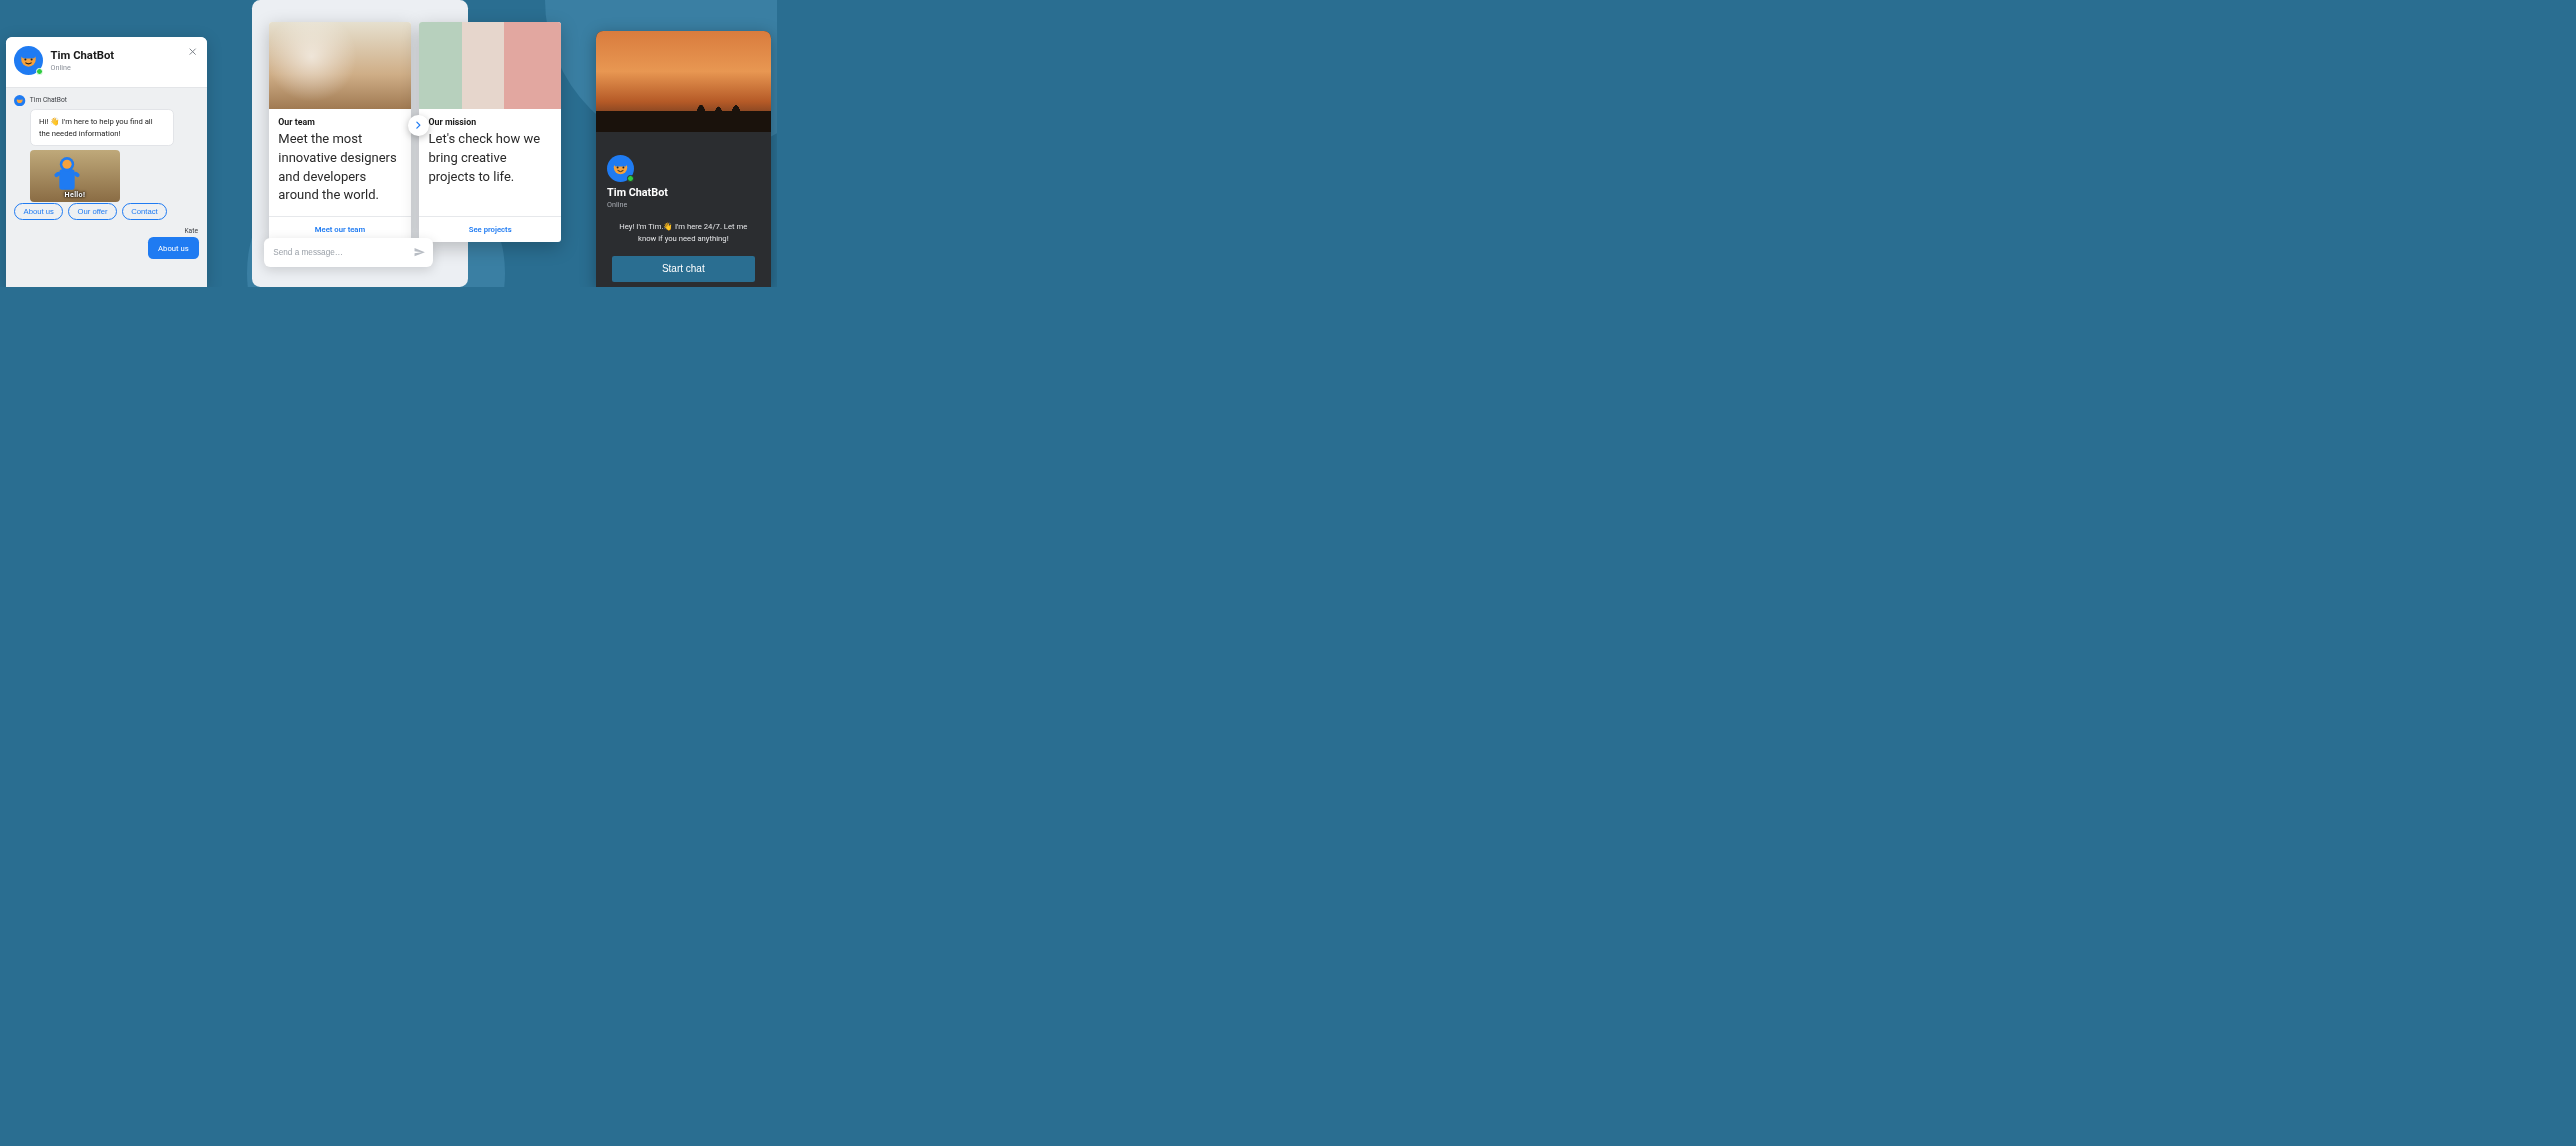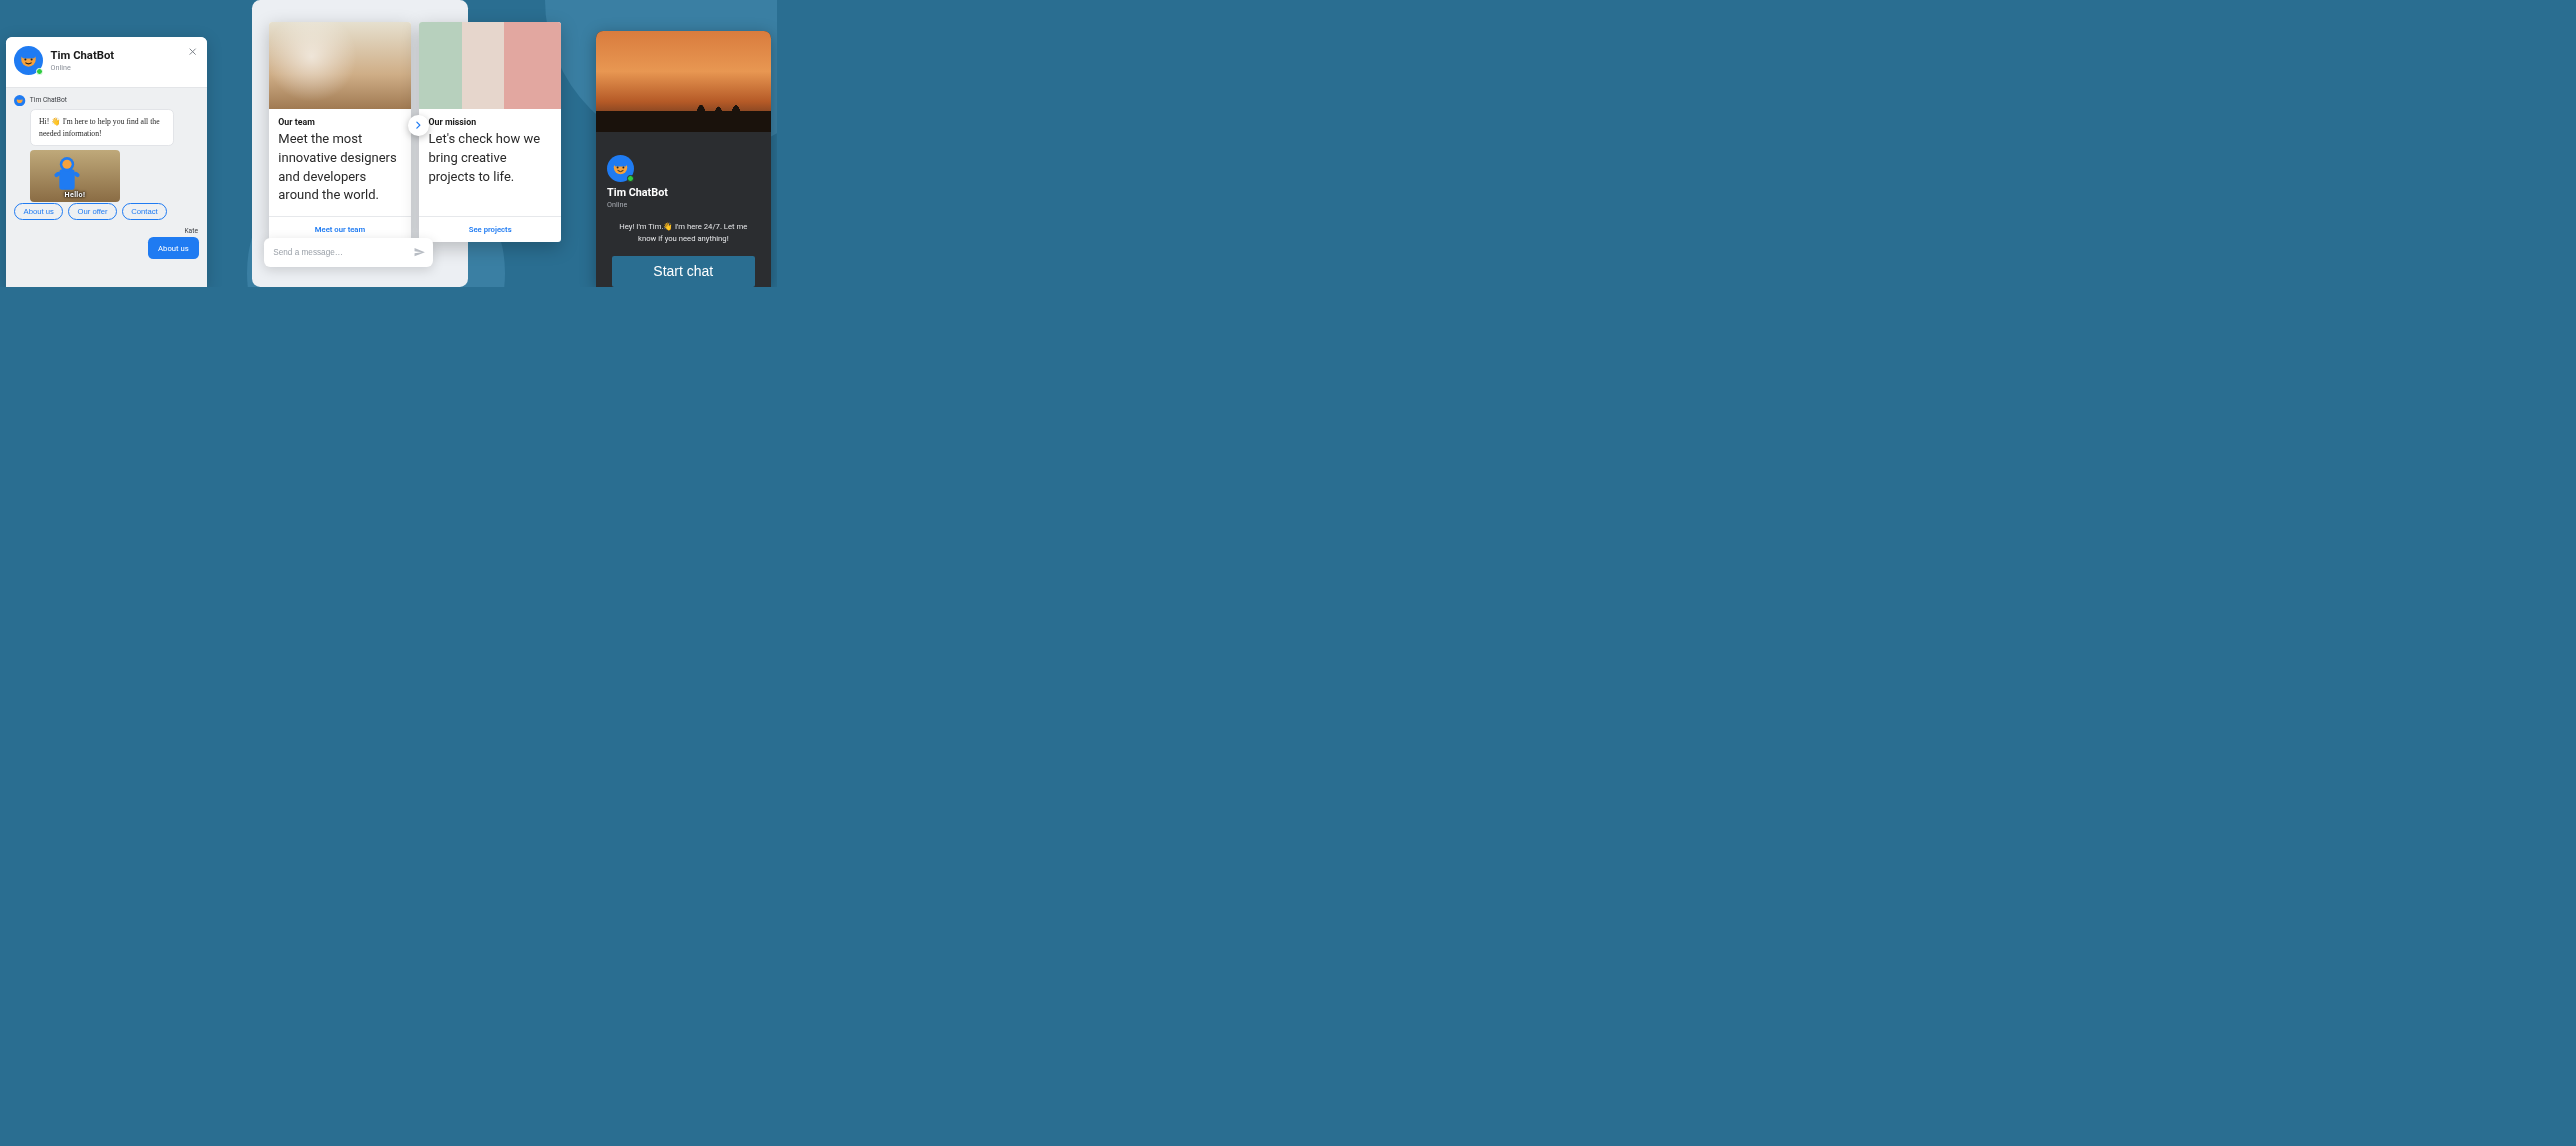--- a/index.html
+++ b/index.html
@@ -83,21 +83,20 @@
     background: #fff;
     border-radius: 5.2px;
     padding: 6.2px 8.2px;
     margin-left: 15.5px;
     font-size: 7.7px;
     line-height: 1.45;
     color: #1e1e1e;
     margin-bottom: 4.1px;
     max-width: 144px;
     border: 0.5px solid #e2e4e8;
-    font-family: Liberation Serif, serif;
   }
   .rich-img {
     width: 90px; height: 52px;
     border-radius: 4.1px;
     margin-left: 15.5px;
     margin-bottom: 1px;
     overflow: hidden;
     position: relative;
     background: linear-gradient(180deg,#bfa97a 0%, #8a6c44 100%);
   }
@@ -253,21 +252,21 @@
     line-height: 1.55;
     color: #e6e7e9;
     margin-bottom: 11.3px;
   }
   .start-chat-btn {
     width: 100%;
     background: #2a6e91;
     color: #fff;
     border: none;
     padding: 7.2px 0;
-    font-size: 14px;
+    font-size: 10px;
     font-weight: 500;
     border-radius: 2.1px;
     cursor: pointer;
   }
 
   
   .lego-face { fill: #f7a23b; }
   .lego-helmet { fill: #1f7bf2; }
 
   

